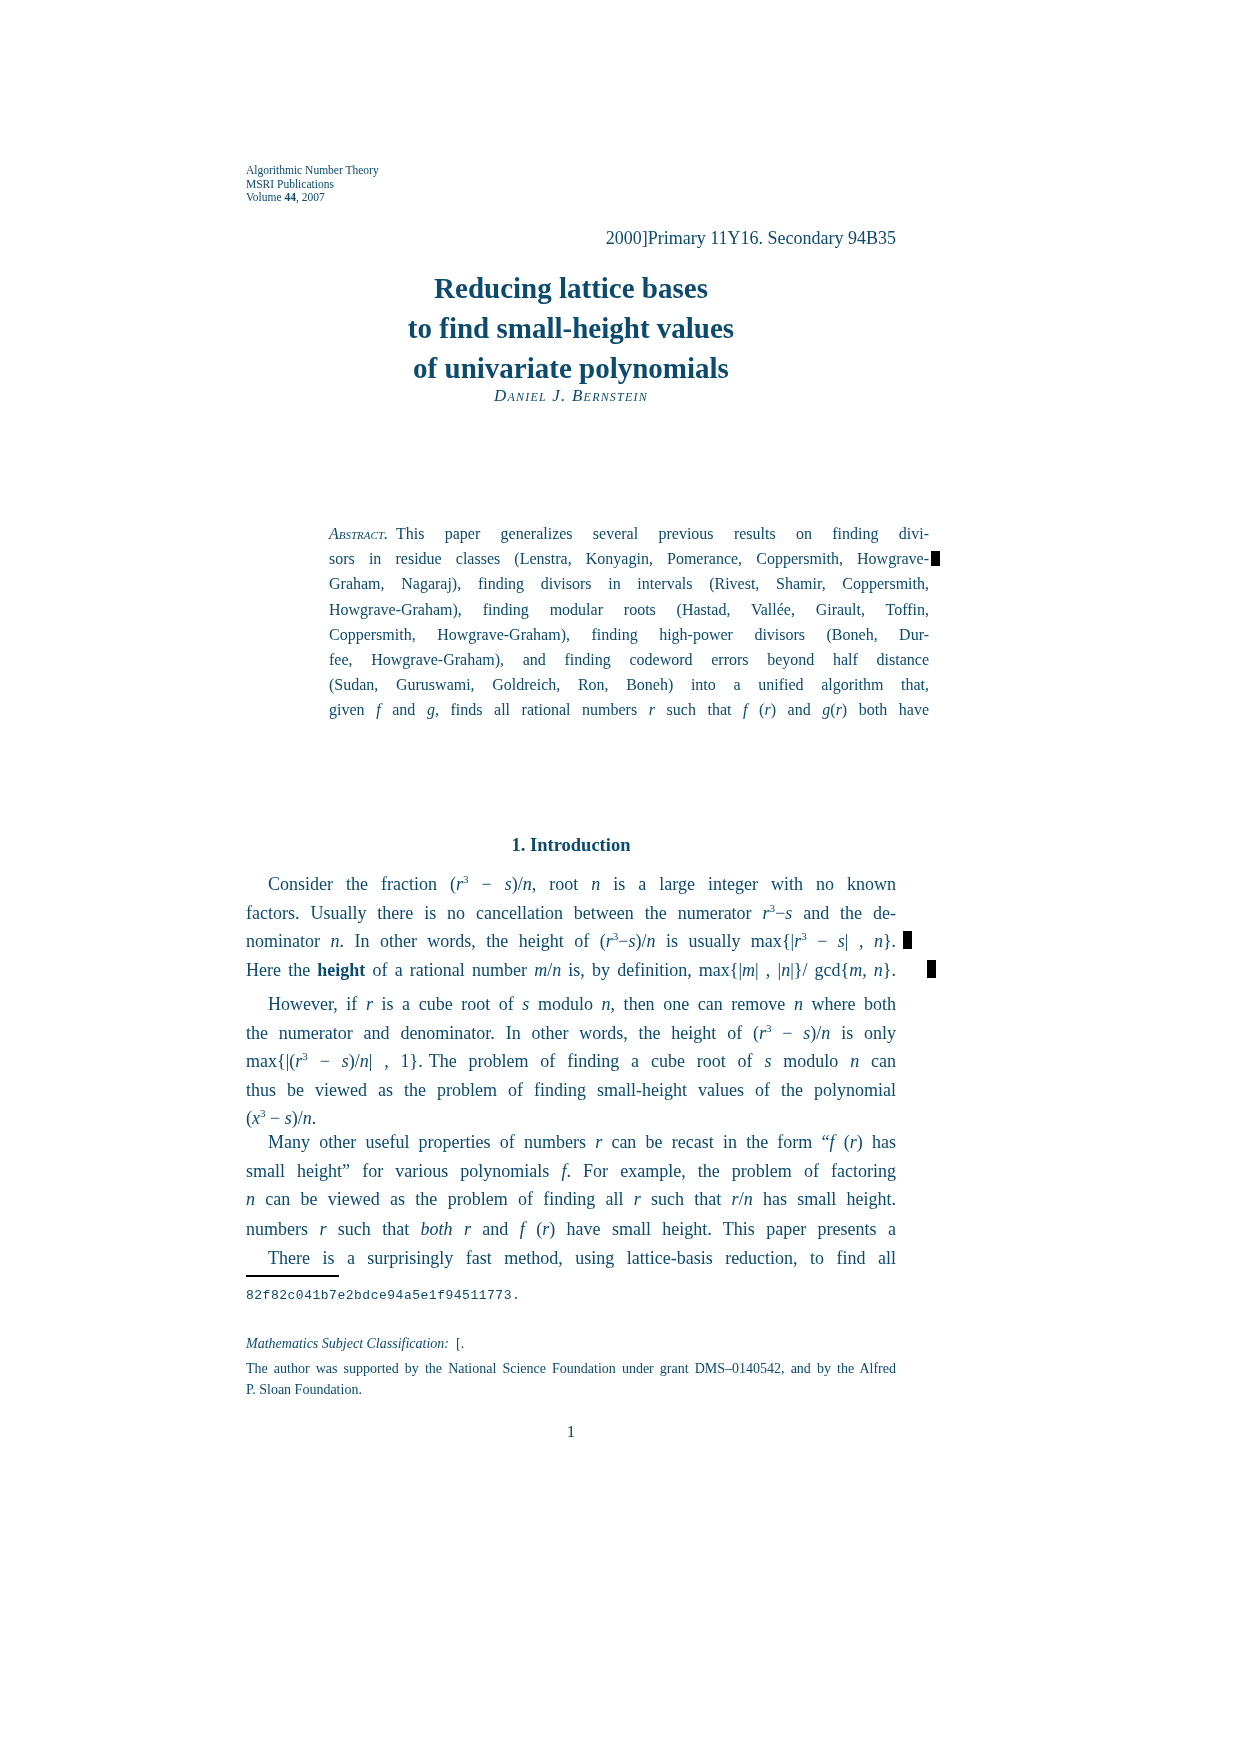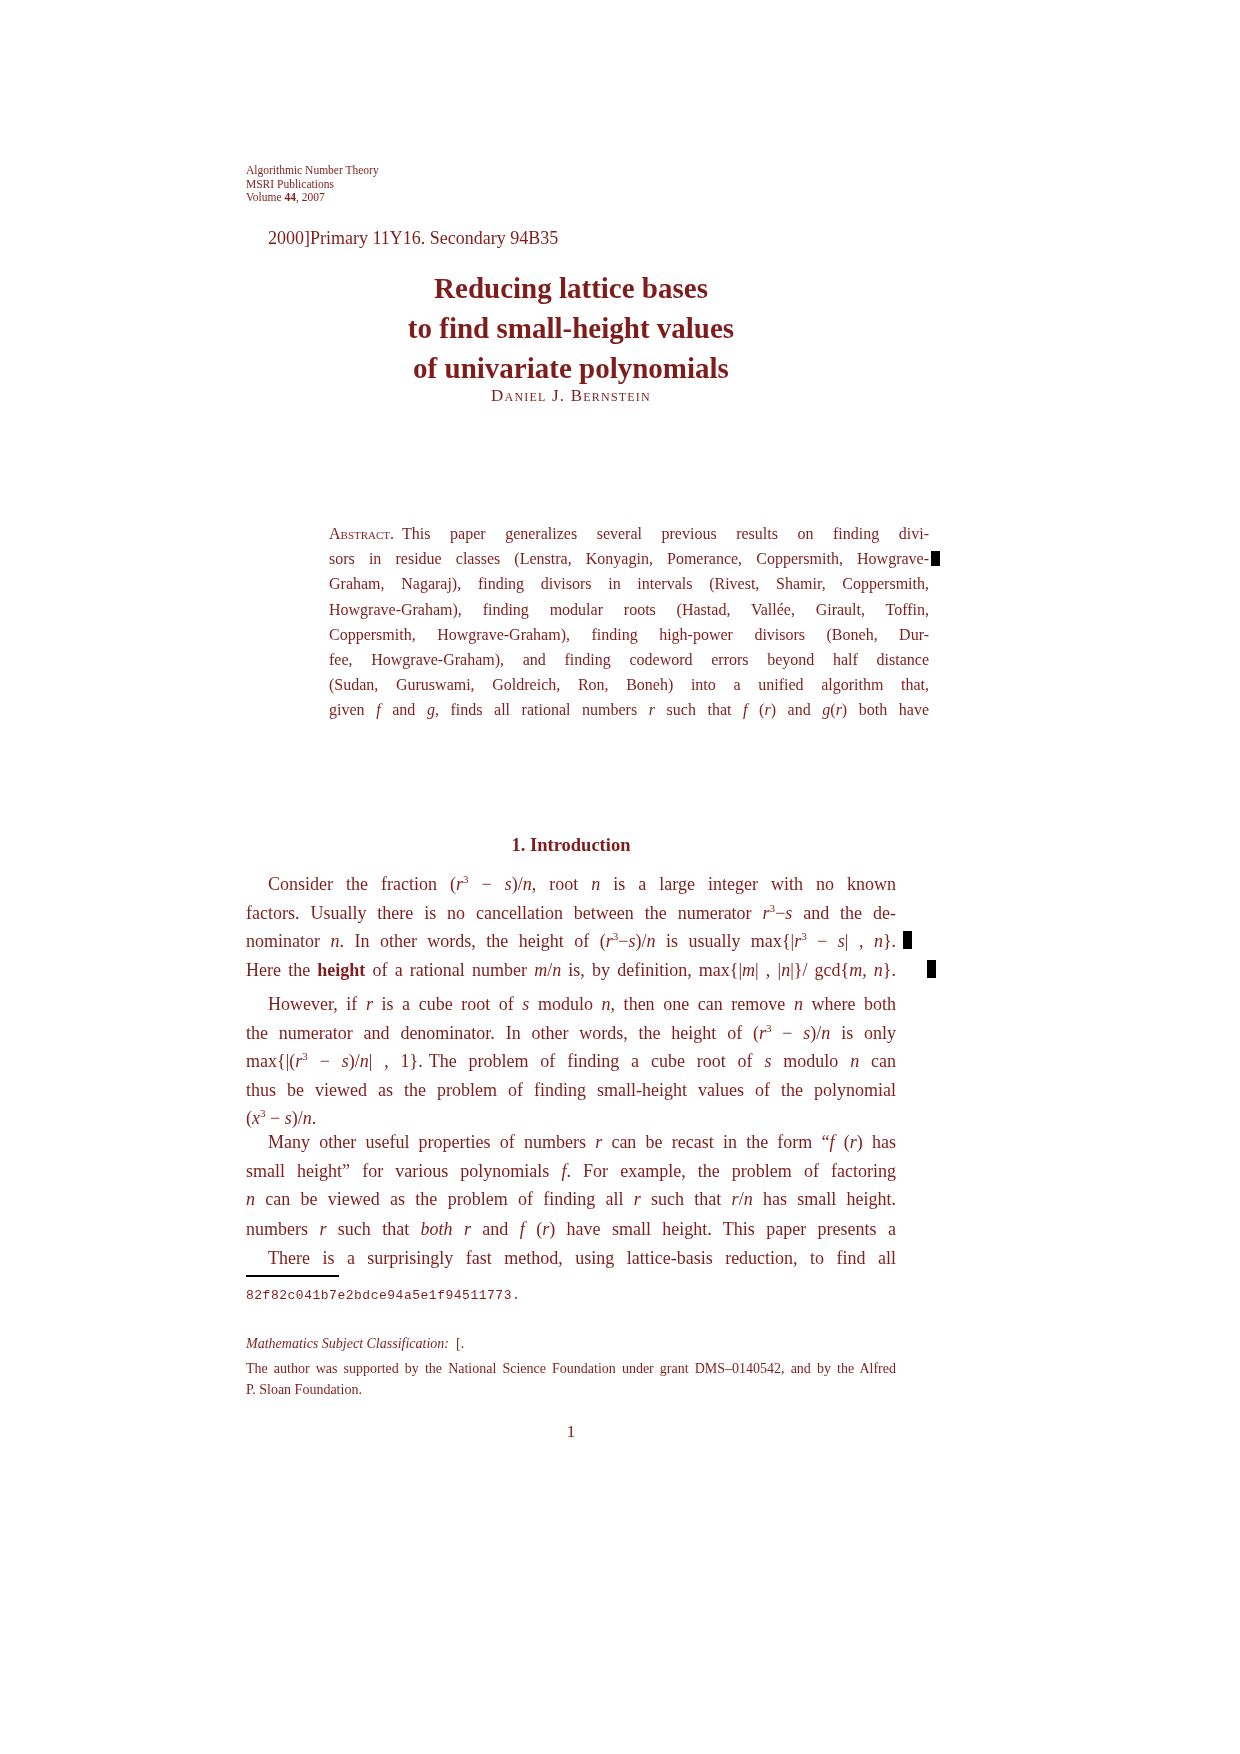--- a/index.html
+++ b/index.html
@@ -1,37 +1,37 @@
 <!DOCTYPE html>
 <html><head>
 <meta charset="utf-8">
 <style>
   html,body{margin:0;padding:0;background:#e8e8e8;}
   .page{
     position:relative;
     width:1240px;height:1754px;
     background:#ffffff;
-    color:#7f1d1d;
+    color:#0c4a6e;
     font-family:"Liberation Serif", serif;
     overflow:hidden;
   }
   .block{position:absolute;}
   .line{position:relative;white-space:normal;}
   .j{text-align:justify;text-align-last:justify;}
   .ind{text-indent:22px;}
   .seg-i{font-style:italic;}
   .seg-b{font-weight:700;}
-  .seg-sc{font-variant:small-caps;}
+  .seg-sc{font-variant:small-caps;font-style:italic;}
   .seg-sup{font-size:62%;vertical-align:super;line-height:0;}
   .seg-m{font-family:"Liberation Mono", monospace;font-size:93%;letter-spacing:0.5px;}
   .seg-sp{display:inline-block;}
   .seg-box{position:absolute;width:9px;height:18px;background:#000;top:4px;right:-12px;}
 
   .pub-header{left:246px;top:164px;width:420px;font-size:11.5px;line-height:13.5px;}
-  .msc-note{left:246px;top:226px;width:650px;font-size:18px;line-height:24px;}
+  .msc-note{left:246px;top:226px;width:650px;font-size:18px;line-height:24px;text-align:right;}
   .paper-title{left:246px;top:255px;width:650px;font-size:29px;font-weight:700;line-height:40px;margin-top:13px;}
   .paper-title .line{text-align:center;}
   .author{left:246px;top:386px;width:650px;font-size:17px;letter-spacing:1.2px;}
   .author .line{text-align:center;}
   .abstract{left:288px;top:521px;width:600px;font-size:16px;line-height:25.2px;margin-left:41px;}
   .abstract .seg-box{height:15px;top:5px;}
   .sec-heading{left:246px;top:832px;width:650px;font-size:18.5px;line-height:26px;}
   .sec-heading .line{text-align:center;}
   .body-par{left:246px;width:650px;font-size:18px;line-height:28.5px;}
   .p1{top:870px;}

